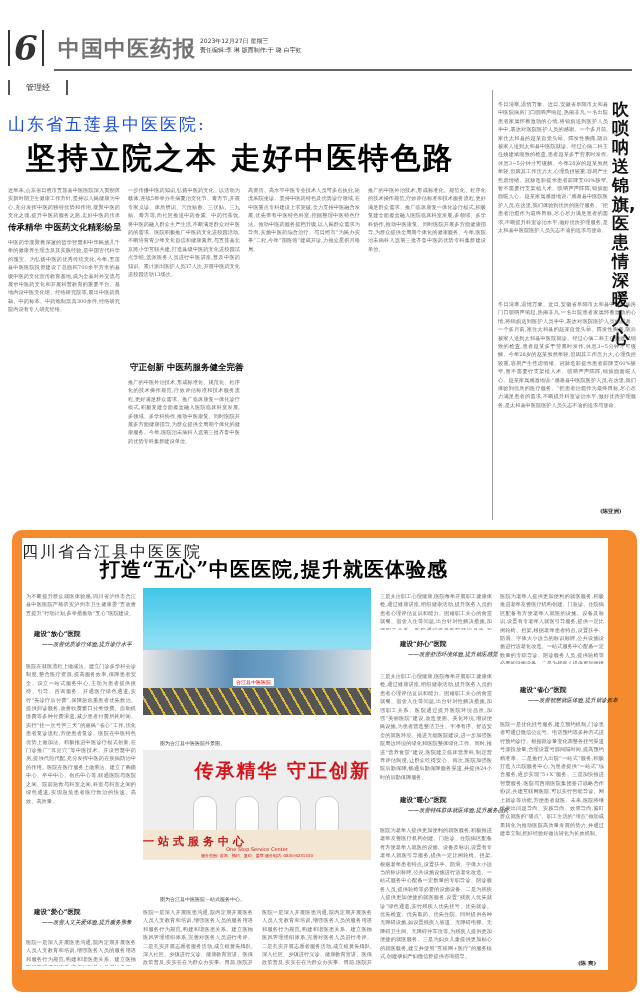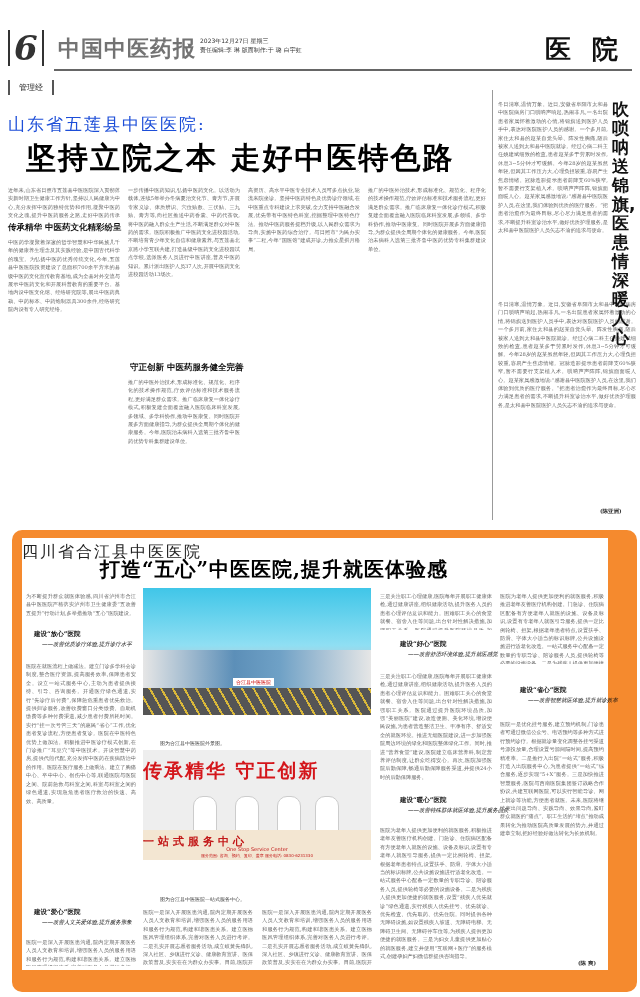--- a/index.html
+++ b/index.html
@@ -3,57 +3,56 @@
 <meta charset="utf-8">
 <style>
 *{margin:0;padding:0;box-sizing:border-box}
 body{width:640px;height:997px;background:#fff;font-family:"DejaVu Serif",serif;color:#222;position:relative;overflow:hidden}
 .masthead{position:absolute;left:0;top:30px;width:640px;height:40px}
 .page-num{position:absolute;left:8px;top:0;font-family:"DejaVu Serif",serif;font-weight:bold;font-style:italic;font-size:34px;color:#333;border-left:2px solid #333;border-right:2px solid #333;padding:0 4px;line-height:36px}
 .paper-title{position:absolute;left:58px;top:4px;font-size:22px;font-weight:bold;font-family:"DejaVu Serif",serif;letter-spacing:1px;color:#737373}
 .meta{position:absolute;left:200px;top:6px;font-family:"DejaVu Sans",sans-serif;font-size:6px;color:#333;line-height:9px}
 .section-name{position:absolute;right:16px;top:2px;font-size:26px;font-weight:bold;letter-spacing:6px;color:#111}
 .rule{position:absolute;left:54px;right:8px;top:39px;border-top:2px solid #666}
-.col-label{position:absolute;left:8px;top:80px;font-size:8px;border-left:2px solid #555;border-right:2px solid #555;padding:2px 9px}
+.col-label{position:absolute;left:8px;top:80px;font-size:8px;border-left:2px solid #555;border-right:2px solid #555;padding:2px 16px}
 .kicker{position:absolute;left:8px;top:113px;font-size:17px;letter-spacing:2px;color:#1d4ed8}
 .headline{position:absolute;left:26px;top:138px;font-family:"DejaVu Sans",sans-serif;font-weight:bold;font-size:30px;letter-spacing:2px;color:#000}
 .body-col{position:absolute;font-size:5.2px;line-height:8.4px;color:#666;text-align:justify;overflow:hidden}
 .sub{position:absolute;font-family:"DejaVu Sans",sans-serif;font-weight:bold;font-size:8.5px;color:#111}
 .side{position:absolute;left:492px;top:90px;width:1px;height:430px;background:#999}
 .side-head{position:absolute;left:612px;top:100px;width:22px;font-family:"DejaVu Sans",sans-serif;font-size:17px;font-weight:bold;line-height:19px;color:#111;word-break:break-all}
 .byline{font-weight:bold;color:#333}
 .frame{position:absolute;left:12px;top:530px;width:625px;height:462px;border-radius:10px;background:#f58a2e}
 .frame-inner{position:absolute;left:22px;top:538px;width:586px;height:432px;background:#fff}
 .kicker2{position:absolute;left:22px;top:542px;font-size:16px;letter-spacing:2px;color:#222}
 .headline2{position:absolute;left:100px;top:556px;font-size:20px;font-weight:bold;letter-spacing:1px;color:#000}
 .photo1{position:absolute;left:143px;top:588px;width:228px;height:127px;background:linear-gradient(#40c6e8 0%,#8fdff3 45%,#b7c9d6 60%,#6f8a9e 80%,#c9b34a 100%);overflow:hidden}
 .bldg{position:absolute;left:0;top:62px;width:228px;height:38px;background:linear-gradient(90deg,#e6e6e6,#5c8fb8 40%,#6fa1c6 60%,#e6e6e6)}
 .road{position:absolute;left:0;top:100px;width:228px;height:27px;background:repeating-linear-gradient(60deg,#555 0 8px,#d9b83a 8px 10px)}
 .cap{position:absolute;font-size:5px;color:#444}
 .photo2{position:absolute;left:143px;top:750px;width:228px;height:110px;background:#eee;overflow:hidden}
-.banner{position:absolute;left:0;top:8px;width:228px;text-align:left;font-size:19px;font-weight:bold;color:#d4161b;letter-spacing:2px}
+.banner{position:absolute;left:0;top:8px;width:228px;text-align:right;font-size:19px;font-weight:bold;color:#d4161b;letter-spacing:2px}
 .staff{position:absolute;top:46px;width:24px;height:36px;background:#fff;border:1px solid #ccc;border-radius:10px 10px 2px 2px}
 .desk{position:absolute;left:0;top:80px;width:228px;height:30px;background:#f3e6d2}
 .desk-title{position:absolute;left:0;top:84px;width:195px;text-align:left;font-size:11px;font-weight:bold;color:#c21717;letter-spacing:4px}
 .desk-en{position:absolute;left:0;top:96px;width:228px;text-align:center;font-family:"DejaVu Sans",sans-serif;font-size:5px;color:#c21717}
 .desk-scope{position:absolute;left:0;top:103px;width:228px;text-align:center;font-family:"DejaVu Sans",sans-serif;font-size:4px;color:#c21717}
 .sub2{position:absolute;font-size:6.5px;font-weight:bold;color:#111}
 .sub2 .tag{display:block;font-weight:normal;font-style:italic;font-size:5.5px;margin-top:2px;padding-left:8px}
 </style>
 </head>
 <body>
 
 <div class="masthead">
   <div class="page-num">6</div>
   <div class="paper-title">中国中医药报</div>
   <div class="meta">
     <div>2023年12月27日 星期三</div>
     <div>责任编辑:李 琳 版面制作:于 璐 白宇虹</div>
   </div>
-  <div class="section-name">医 院</div>
   <div class="rule"></div>
 </div>
 
 <div class="col-label">管理经</div>
 <div class="kicker">山东省五莲县中医医院:</div>
 <div class="headline">坚持立院之本 走好中医特色路</div>
 
 <div class="body-col" style="left:8px;top:186px;width:112px;height:32px">近年来,山东省日照市五莲县中医医院深入贯彻落实新时期卫生健康工作方针,坚持以人民健康为中心,充分发挥中医药独特优势和作用,凝聚中医药文化之魂,提升中医药服务之路,走好中医药传承创新特色发展之路。</div>
 <div class="sub" style="left:8px;top:222px">传承精华 中医药文化精彩纷呈</div>
 <div class="body-col" style="left:8px;top:238px;width:112px;height:282px">中医药学凝聚着深邃的哲学智慧和中华民族几千年的健康养生理念及其实践经验,是中国古代科学的瑰宝。为弘扬中医药优秀传统文化,今年,五莲县中医医院投资建设了总面积700余平方米的县级中医药文化宣传教育基地,成为全县对外交流与展示中医药文化和开展科普教育的重要平台。基地内设中医文化馆、经络研究院等,展出中医药典籍、中药标本、中药炮制器具300余件,经络研究院内设有专人研究经络。</div>

